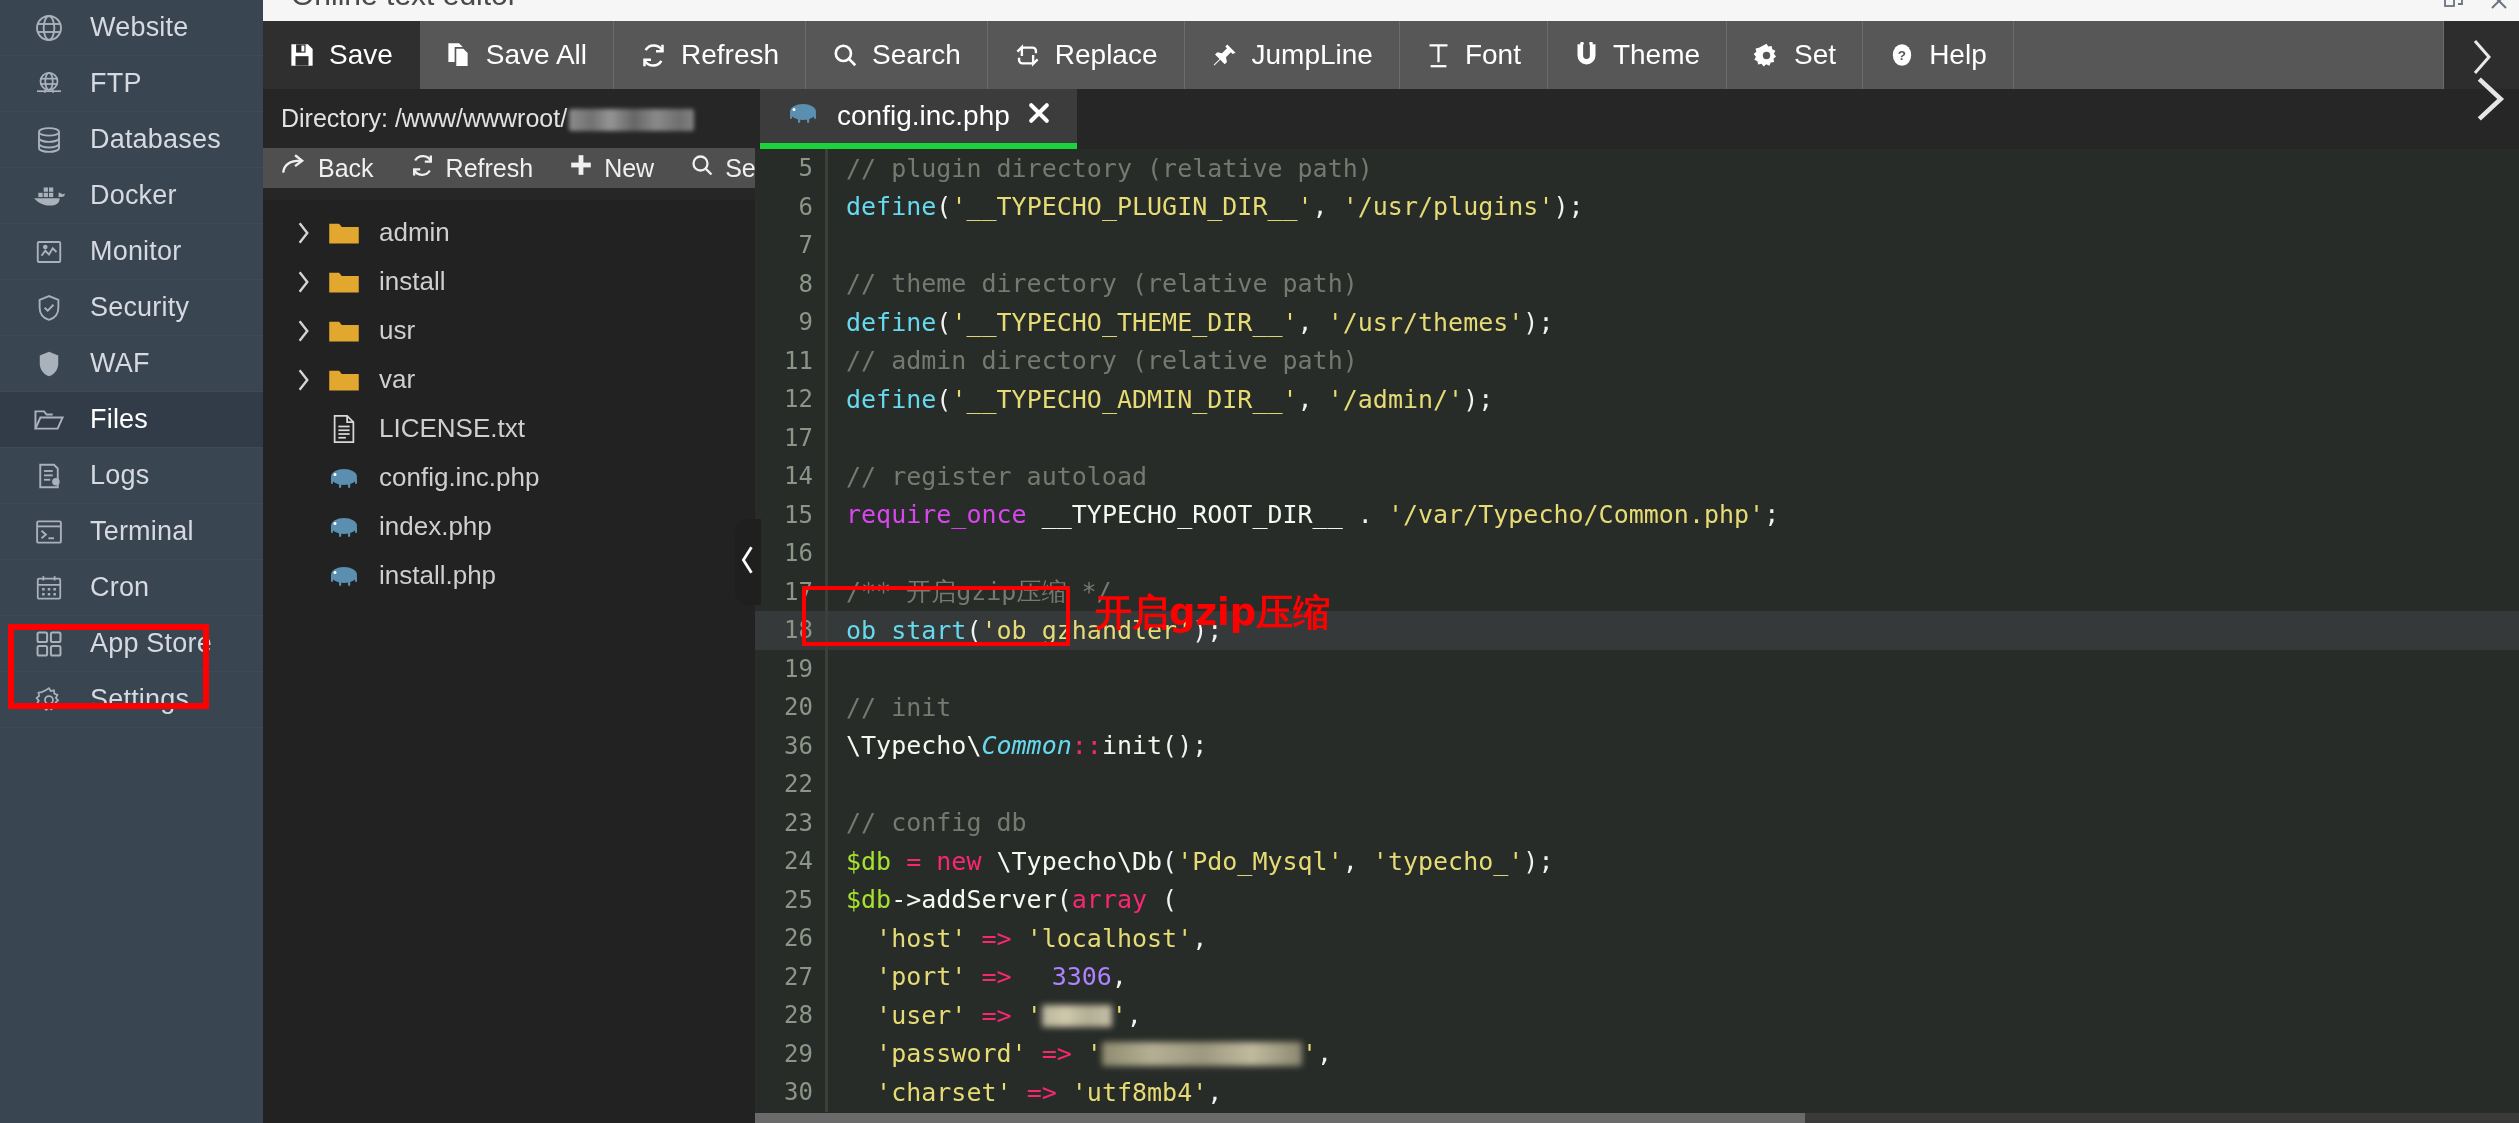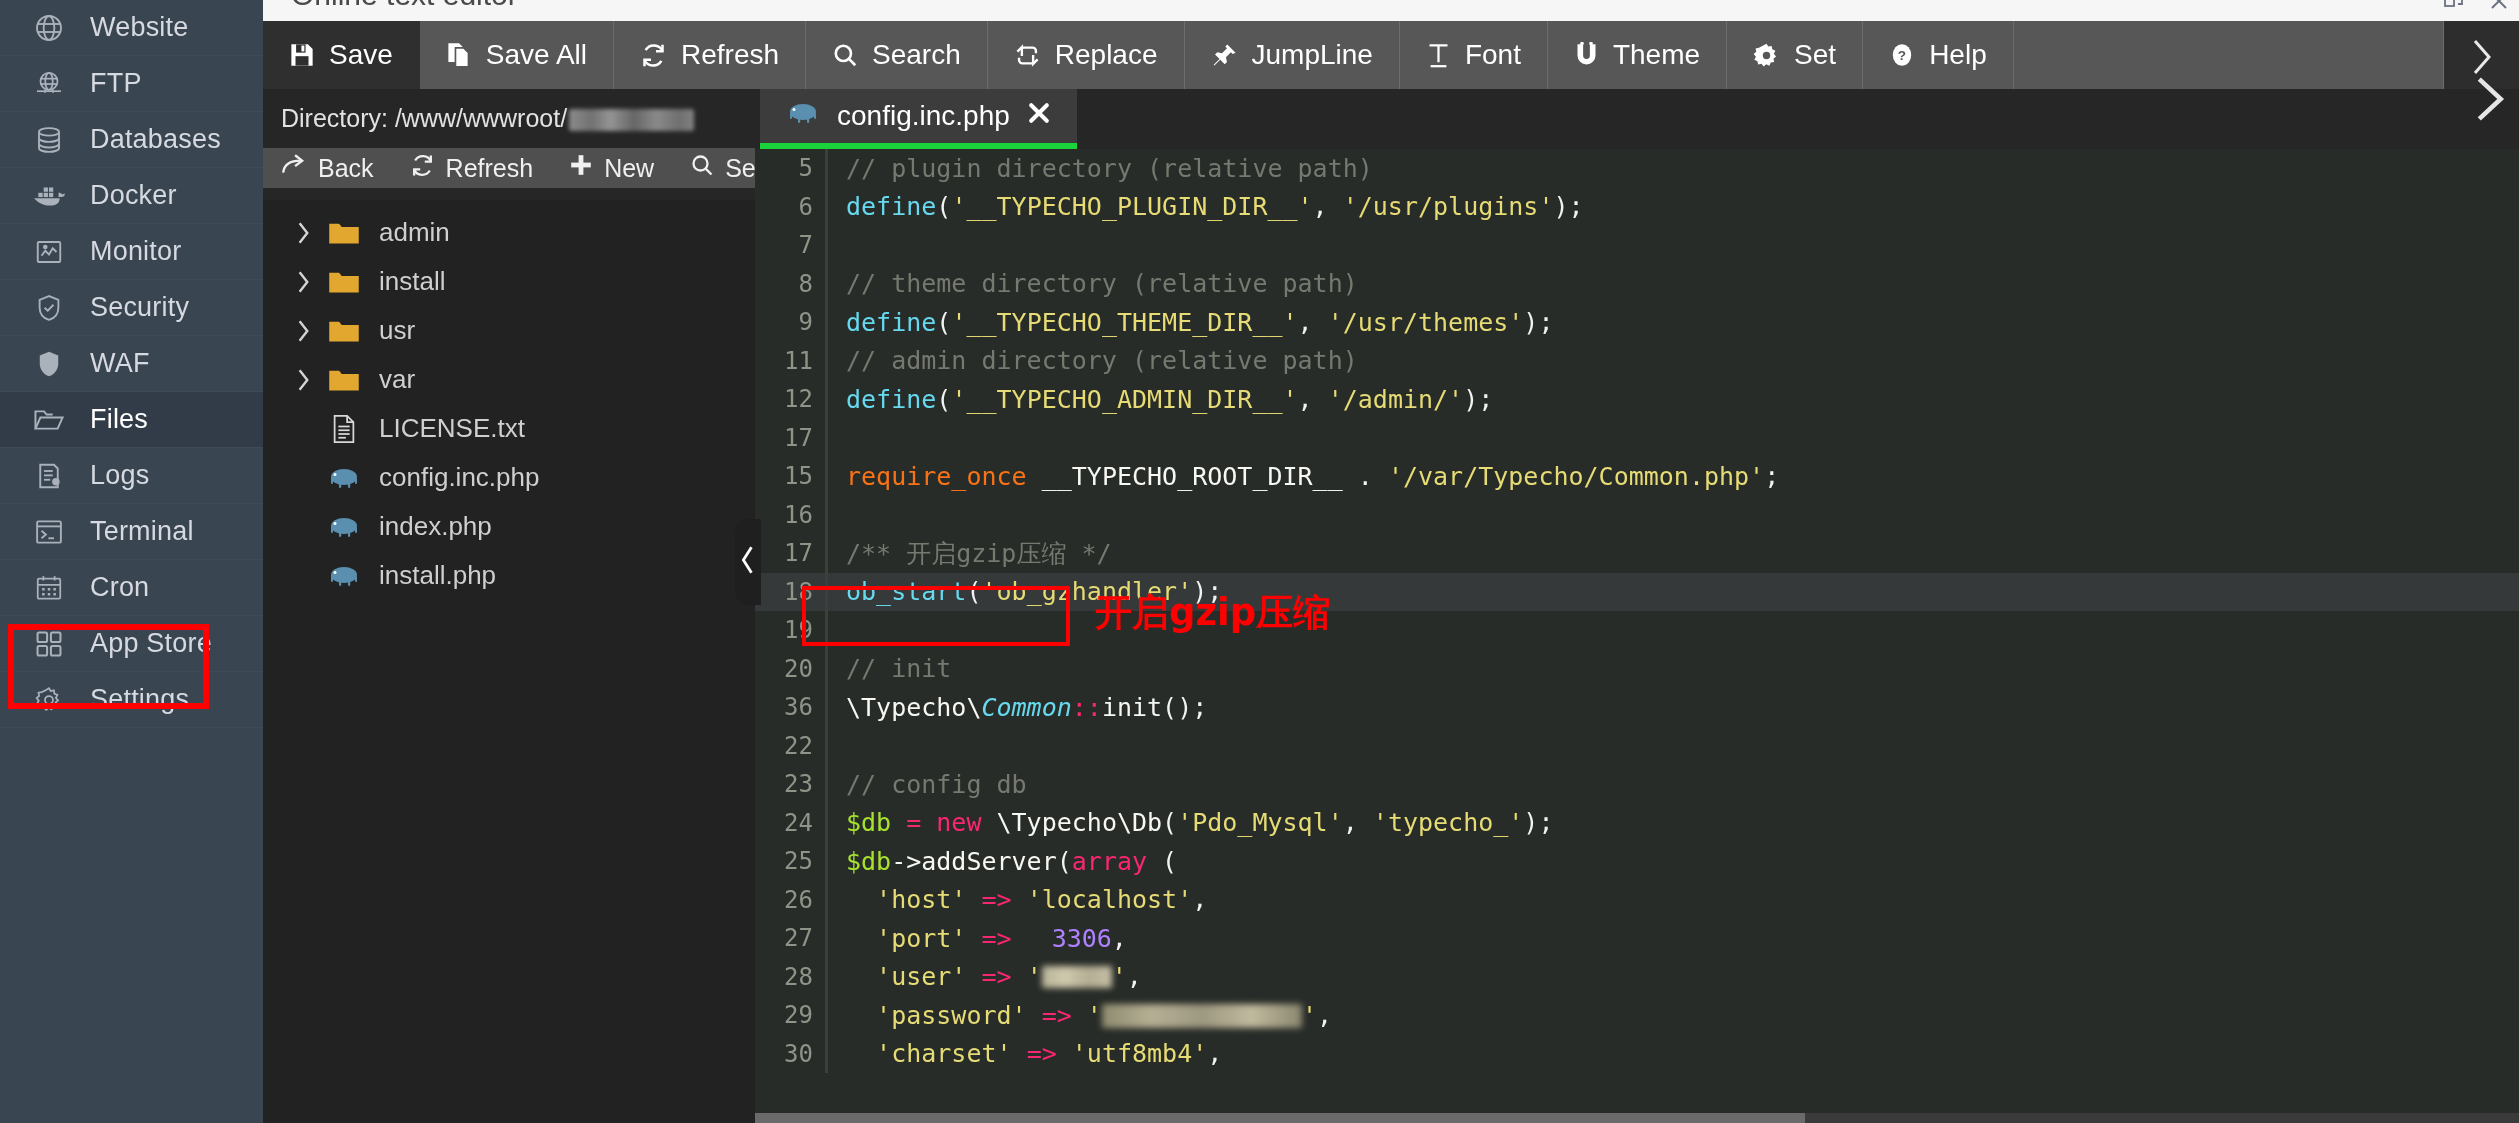--- a/index.html
+++ b/index.html
@@ -219,21 +219,21 @@
     padding-right: 12px;
     color: #8d9488;
     font-size: 24px;
     position: relative;
   }
   .gbar { width: 3px; flex: 0 0 auto; background: #3b4038; align-self: stretch; }
   .src { padding-left: 18px; }
 
   
   .c-com  { color: #75796f; }
-  .c-kw   { color: #f97316; }
+  .c-kw   { color: #d946ef; }
   .c-fn   { color: #66d9ef; }
   .c-str  { color: #e6db74; }
   .c-punc { color: #f2f2f2; }
   .c-op   { color: #f92672; }
   .c-num  { color: #ae81ff; margin-left: 25px; }
   .c-var  { color: #a6e22e; }
   .c-cls  { color: #66d9ef; font-style: italic; }
   .c-txt  { color: #f8f8f2; }
 
   .blur-user {
@@ -809,20 +809,21 @@
 
       <div class="cl"><span class="gut">9</span><span class="gbar"></span><span class="src"><span class="c-fn">define</span><span class="c-punc">(</span><span class="c-str">'__TYPECHO_THEME_DIR__'</span><span class="c-punc">, </span><span class="c-str">'/usr/themes'</span><span class="c-punc">);</span></span></div>
 
 
       <div class="cl"><span class="gut">11</span><span class="gbar"></span><span class="src"><span class="c-com">// admin directory (relative path)</span></span></div>
 
       <div class="cl"><span class="gut">12</span><span class="gbar"></span><span class="src"><span class="c-fn">define</span><span class="c-punc">(</span><span class="c-str">'__TYPECHO_ADMIN_DIR__'</span><span class="c-punc">, </span><span class="c-str">'/admin/'</span><span class="c-punc">);</span></span></div>
 
       <div class="cl"><span class="gut">17</span><span class="gbar"></span><span class="src"></span></div>
 
+      <div class="cl"><span class="gut">14</span><span class="gbar"></span><span class="src"><span class="c-com">// register autoload</span></span></div>
 
       <div class="cl"><span class="gut">15</span><span class="gbar"></span><span class="src"><span class="c-kw">require_once</span><span class="c-txt"> __TYPECHO_ROOT_DIR__ </span><span class="c-punc">. </span><span class="c-str">'/var/Typecho/Common.php'</span><span class="c-punc">;</span></span></div>
 
       <div class="cl"><span class="gut">16</span><span class="gbar"></span><span class="src"></span></div>
 
       <div class="cl"><span class="gut">17</span><span class="gbar"></span><span class="src"><span class="c-com">/** 开启gzip压缩 */</span></span></div>
 
       <div class="cl hl"><span class="gut">18</span><span class="gbar"></span><span class="src"><span class="c-fn">ob_start</span><span class="c-punc">(</span><span class="c-str">'ob_gzhandler'</span><span class="c-punc">);</span></span></div>
 
       <div class="cl"><span class="gut">19</span><span class="gbar"></span><span class="src"></span></div>

